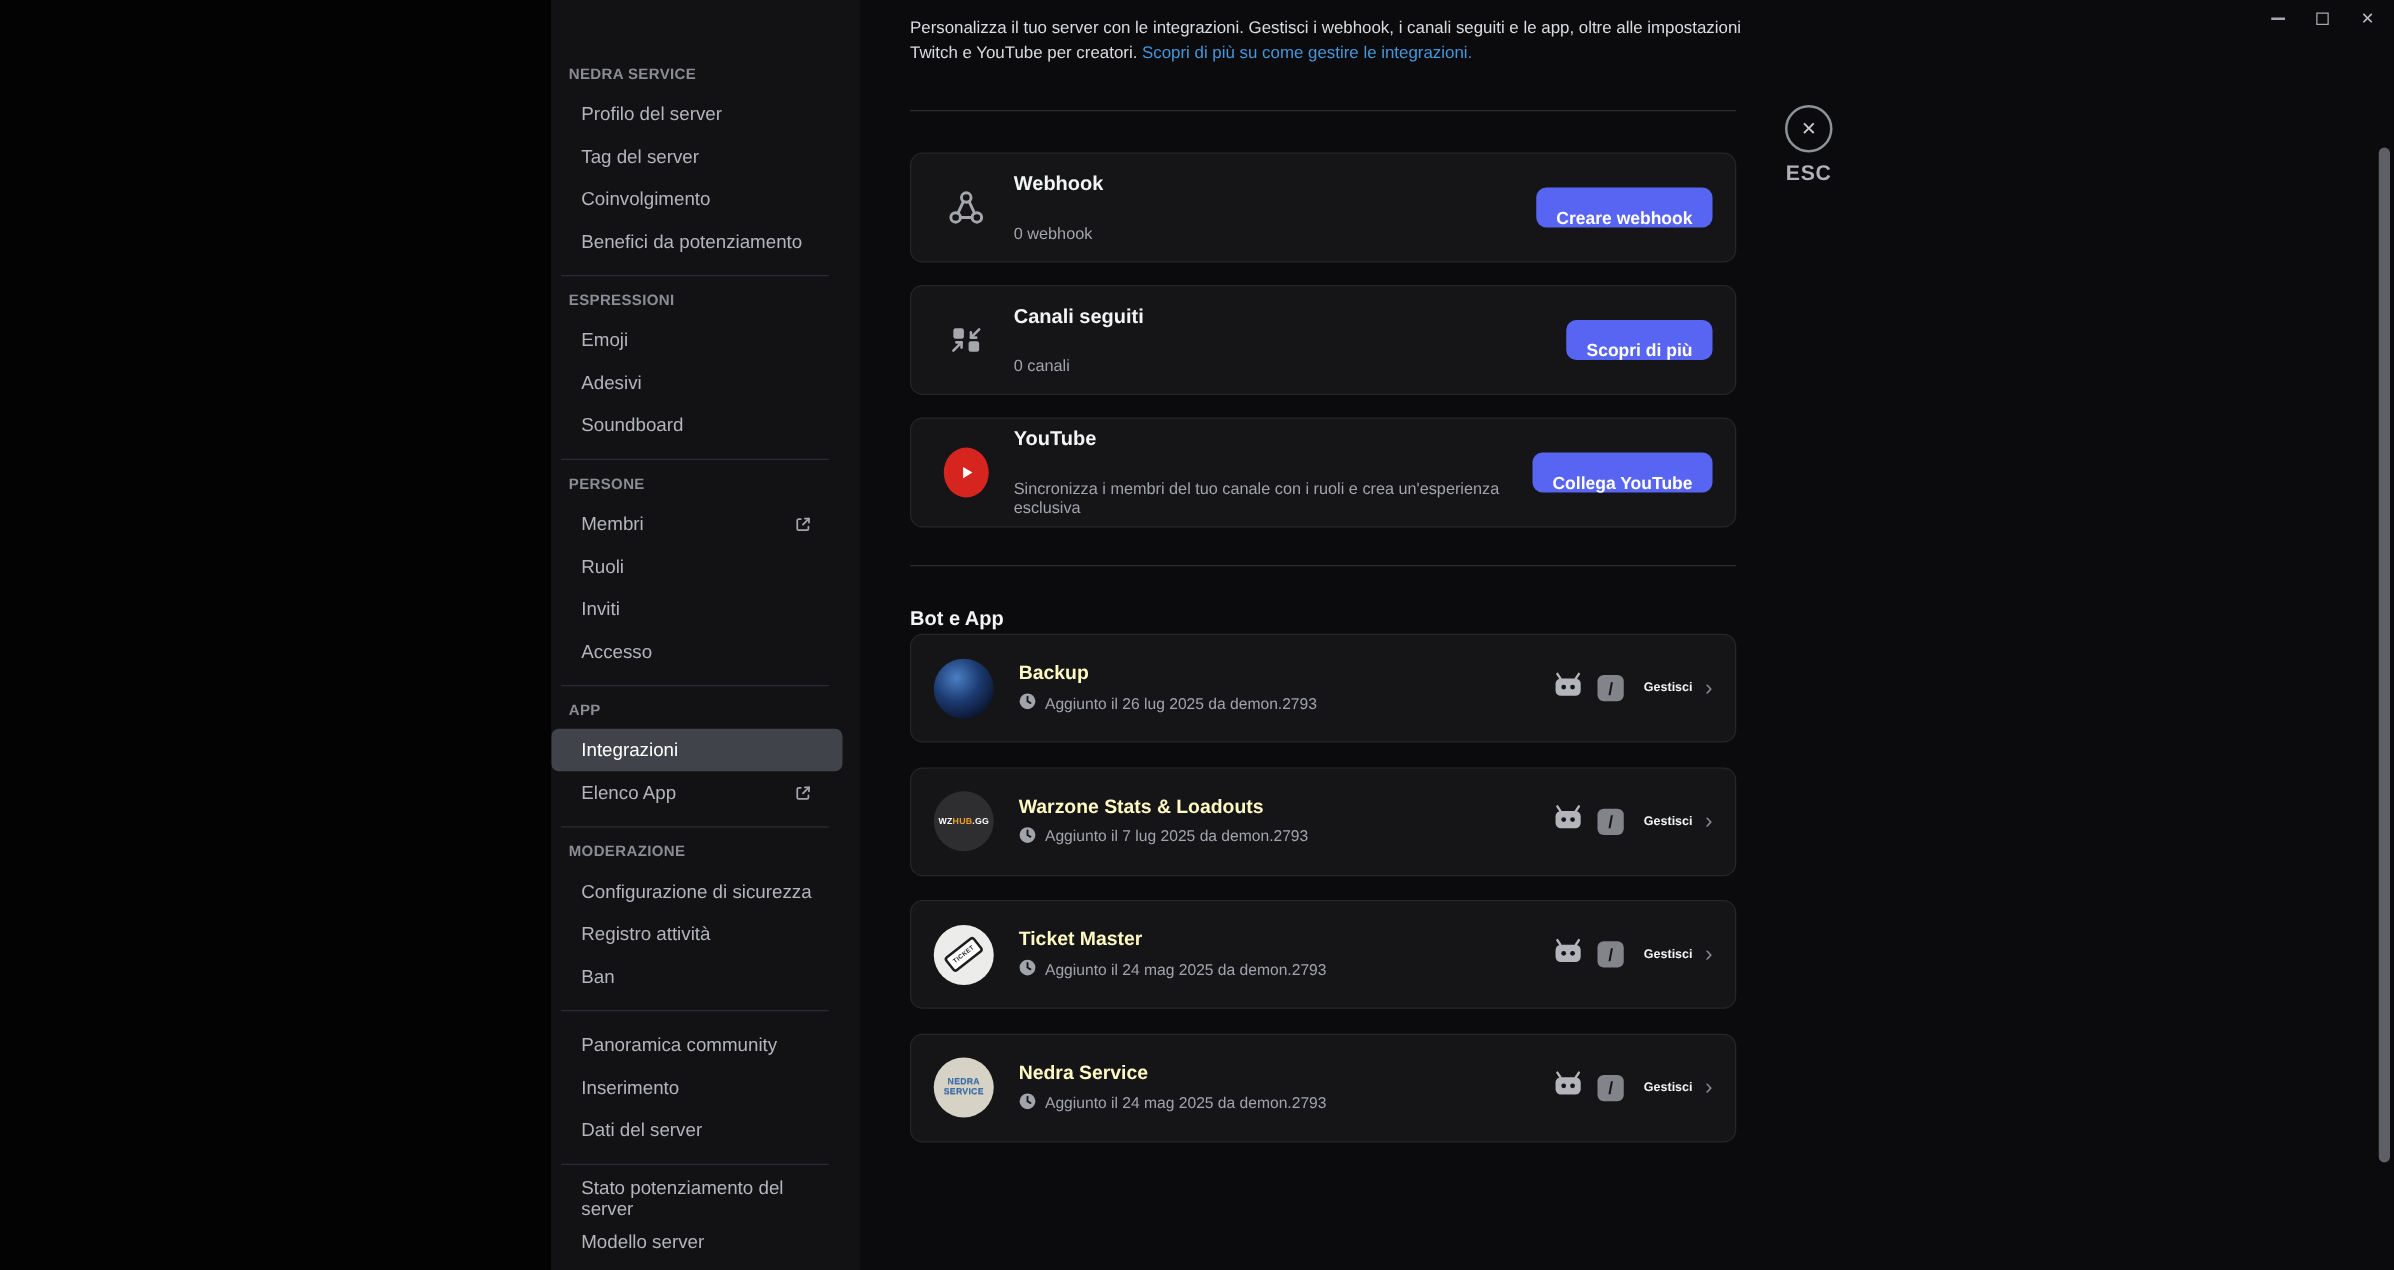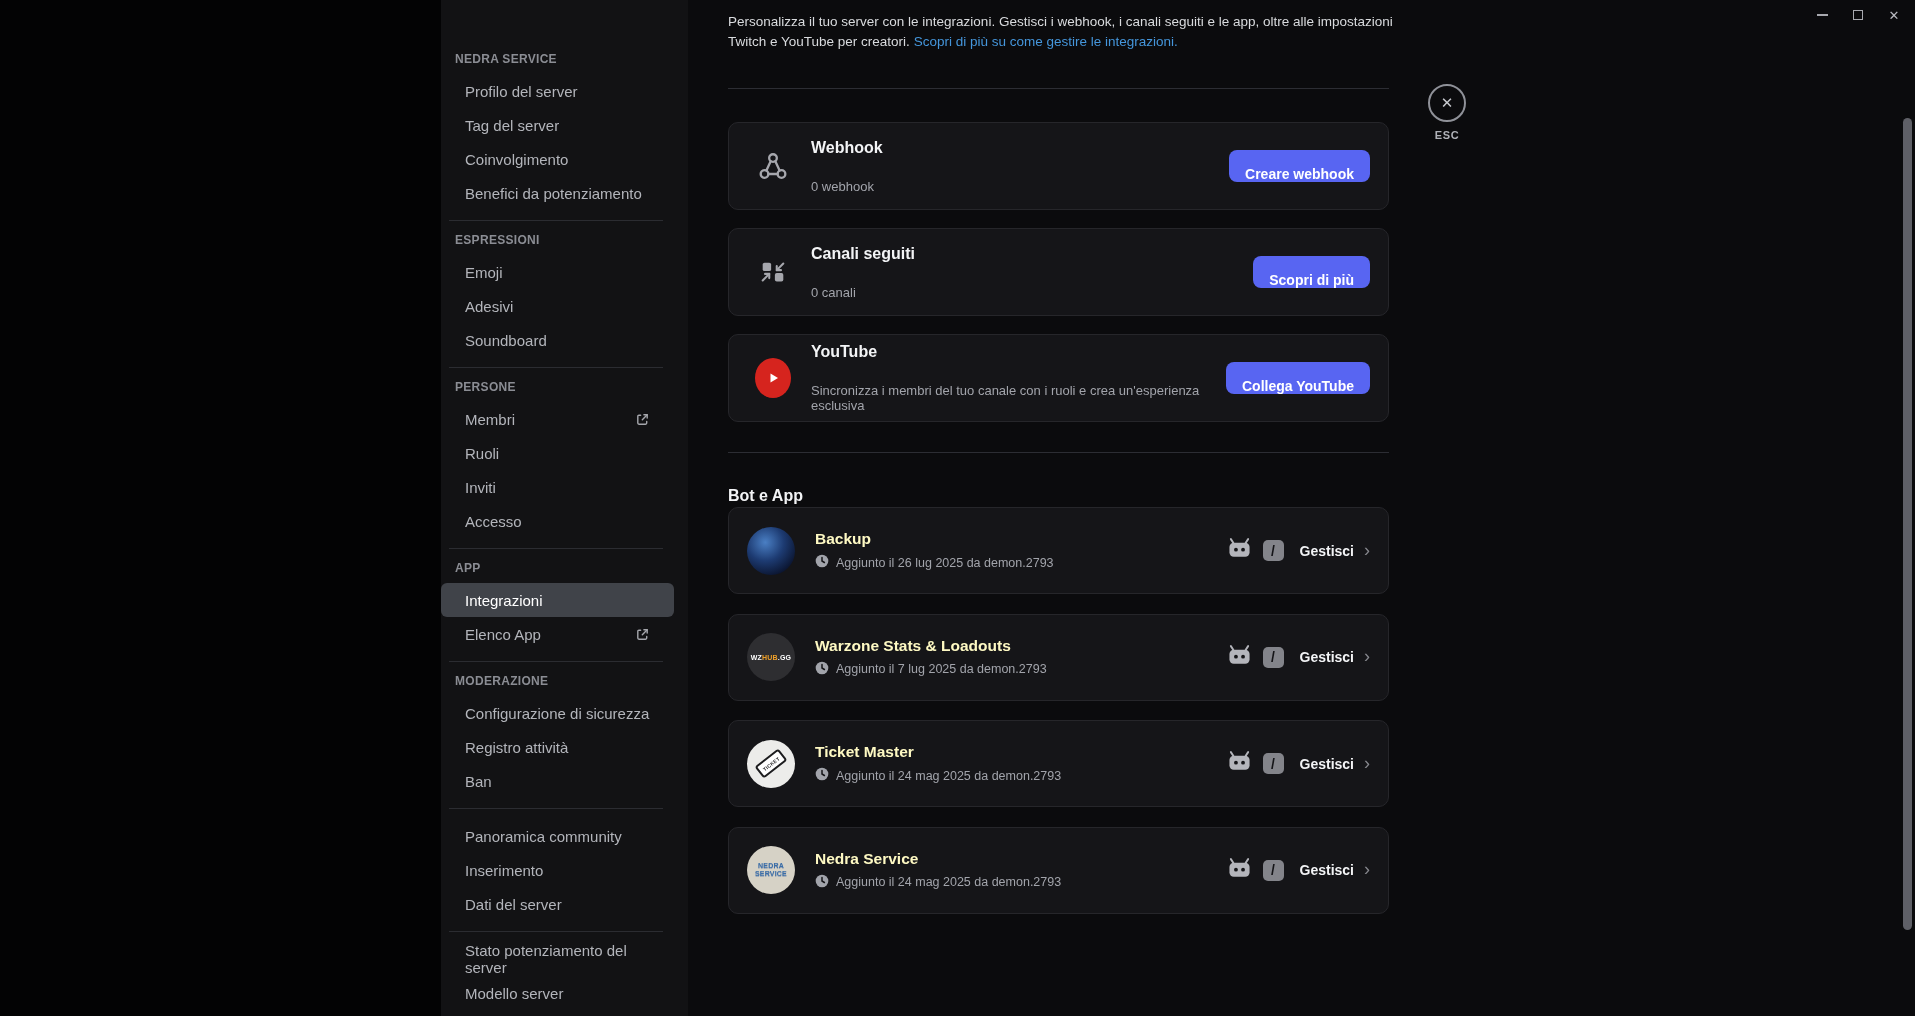--- a/index.html
+++ b/index.html
@@ -44,27 +44,27 @@
   .av-warzone .hub { color:#f0a028; }
   .av-ticket { background:#ececea; }
   .ticket-shape { transform:rotate(-38deg); width:30px; height:15px; border:2px solid #1d1d1f; border-radius:3px; display:flex; align-items:center; justify-content:center; font-size:5px; font-weight:700; color:#1d1d1f; letter-spacing:.3px; background:#ffffff; }
   .av-nedra { background:#d6d2c6; flex-direction:column; font-size:7px; font-weight:900; color:#3b6ea8; line-height:8px; text-align:center; letter-spacing:.2px; text-shadow:0 1px 0 #9aa6b5; }
   .bot-text { display:flex; flex-direction:column; gap:6px; flex:1; min-width:0; }
   .bot-name { font-size:15.5px; font-weight:700; color:#fef9c3; }
   .bot-added { display:flex; align-items:center; gap:7px; font-size:12.5px; color:#a2a4ab; }
   .bot-right { display:flex; align-items:center; flex:none; }
   .slash-badge { width:21px; height:21px; margin-left:10px; border-radius:5px; background:#83848a; color:#141417; font-size:14px; font-weight:700; display:flex; align-items:center; justify-content:center; }
   .manage-btn { display:flex; align-items:center; margin-left:16px; cursor:pointer; }
-  .manage-label { font-size:14px; font-weight:700; color:#f3f4f6; }
+  .manage-label { font-size:10px; font-weight:700; color:#f3f4f6; }
   .chev { margin-left:10px; color:#86878d; font-size:18px; line-height:1; transform:translateY(-1px); }
 
   
   .esc-wrap { position:absolute; left:1425px; top:84px; width:44px; text-align:center; cursor:pointer; }
   .esc-circle { width:38px; height:38px; margin:0 auto; border:2.5px solid #8f9198; border-radius:50%; display:flex; align-items:center; justify-content:center; color:#c8cacf; font-size:15px; font-weight:600; }
-  .esc-label { margin-top:7px; font-size:11px; font-weight:700; letter-spacing:.6px; color:#b0b2b8; }
+  .esc-label { margin-top:7px; font-size:17px; font-weight:700; letter-spacing:.6px; color:#b0b2b8; }
 
   .scroll-thumb { position:absolute; left:1903px; top:118px; width:9px; height:812px; background:#5f6067; border-radius:5px; }
 
   .win-controls { position:absolute; top:0; right:3px; height:30px; display:flex; z-index:5; }
   .win-btn { width:36px; height:30px; display:flex; align-items:center; justify-content:center; color:#b9bac0; font-size:13px; cursor:pointer; }
   .min-glyph { display:block; width:11px; height:1.4px; background:#a8a9af; }
   .max-glyph { display:block; width:10px; height:10px; border:1.3px solid #a8a9af; }
 </style>
 </head>
 <body>

